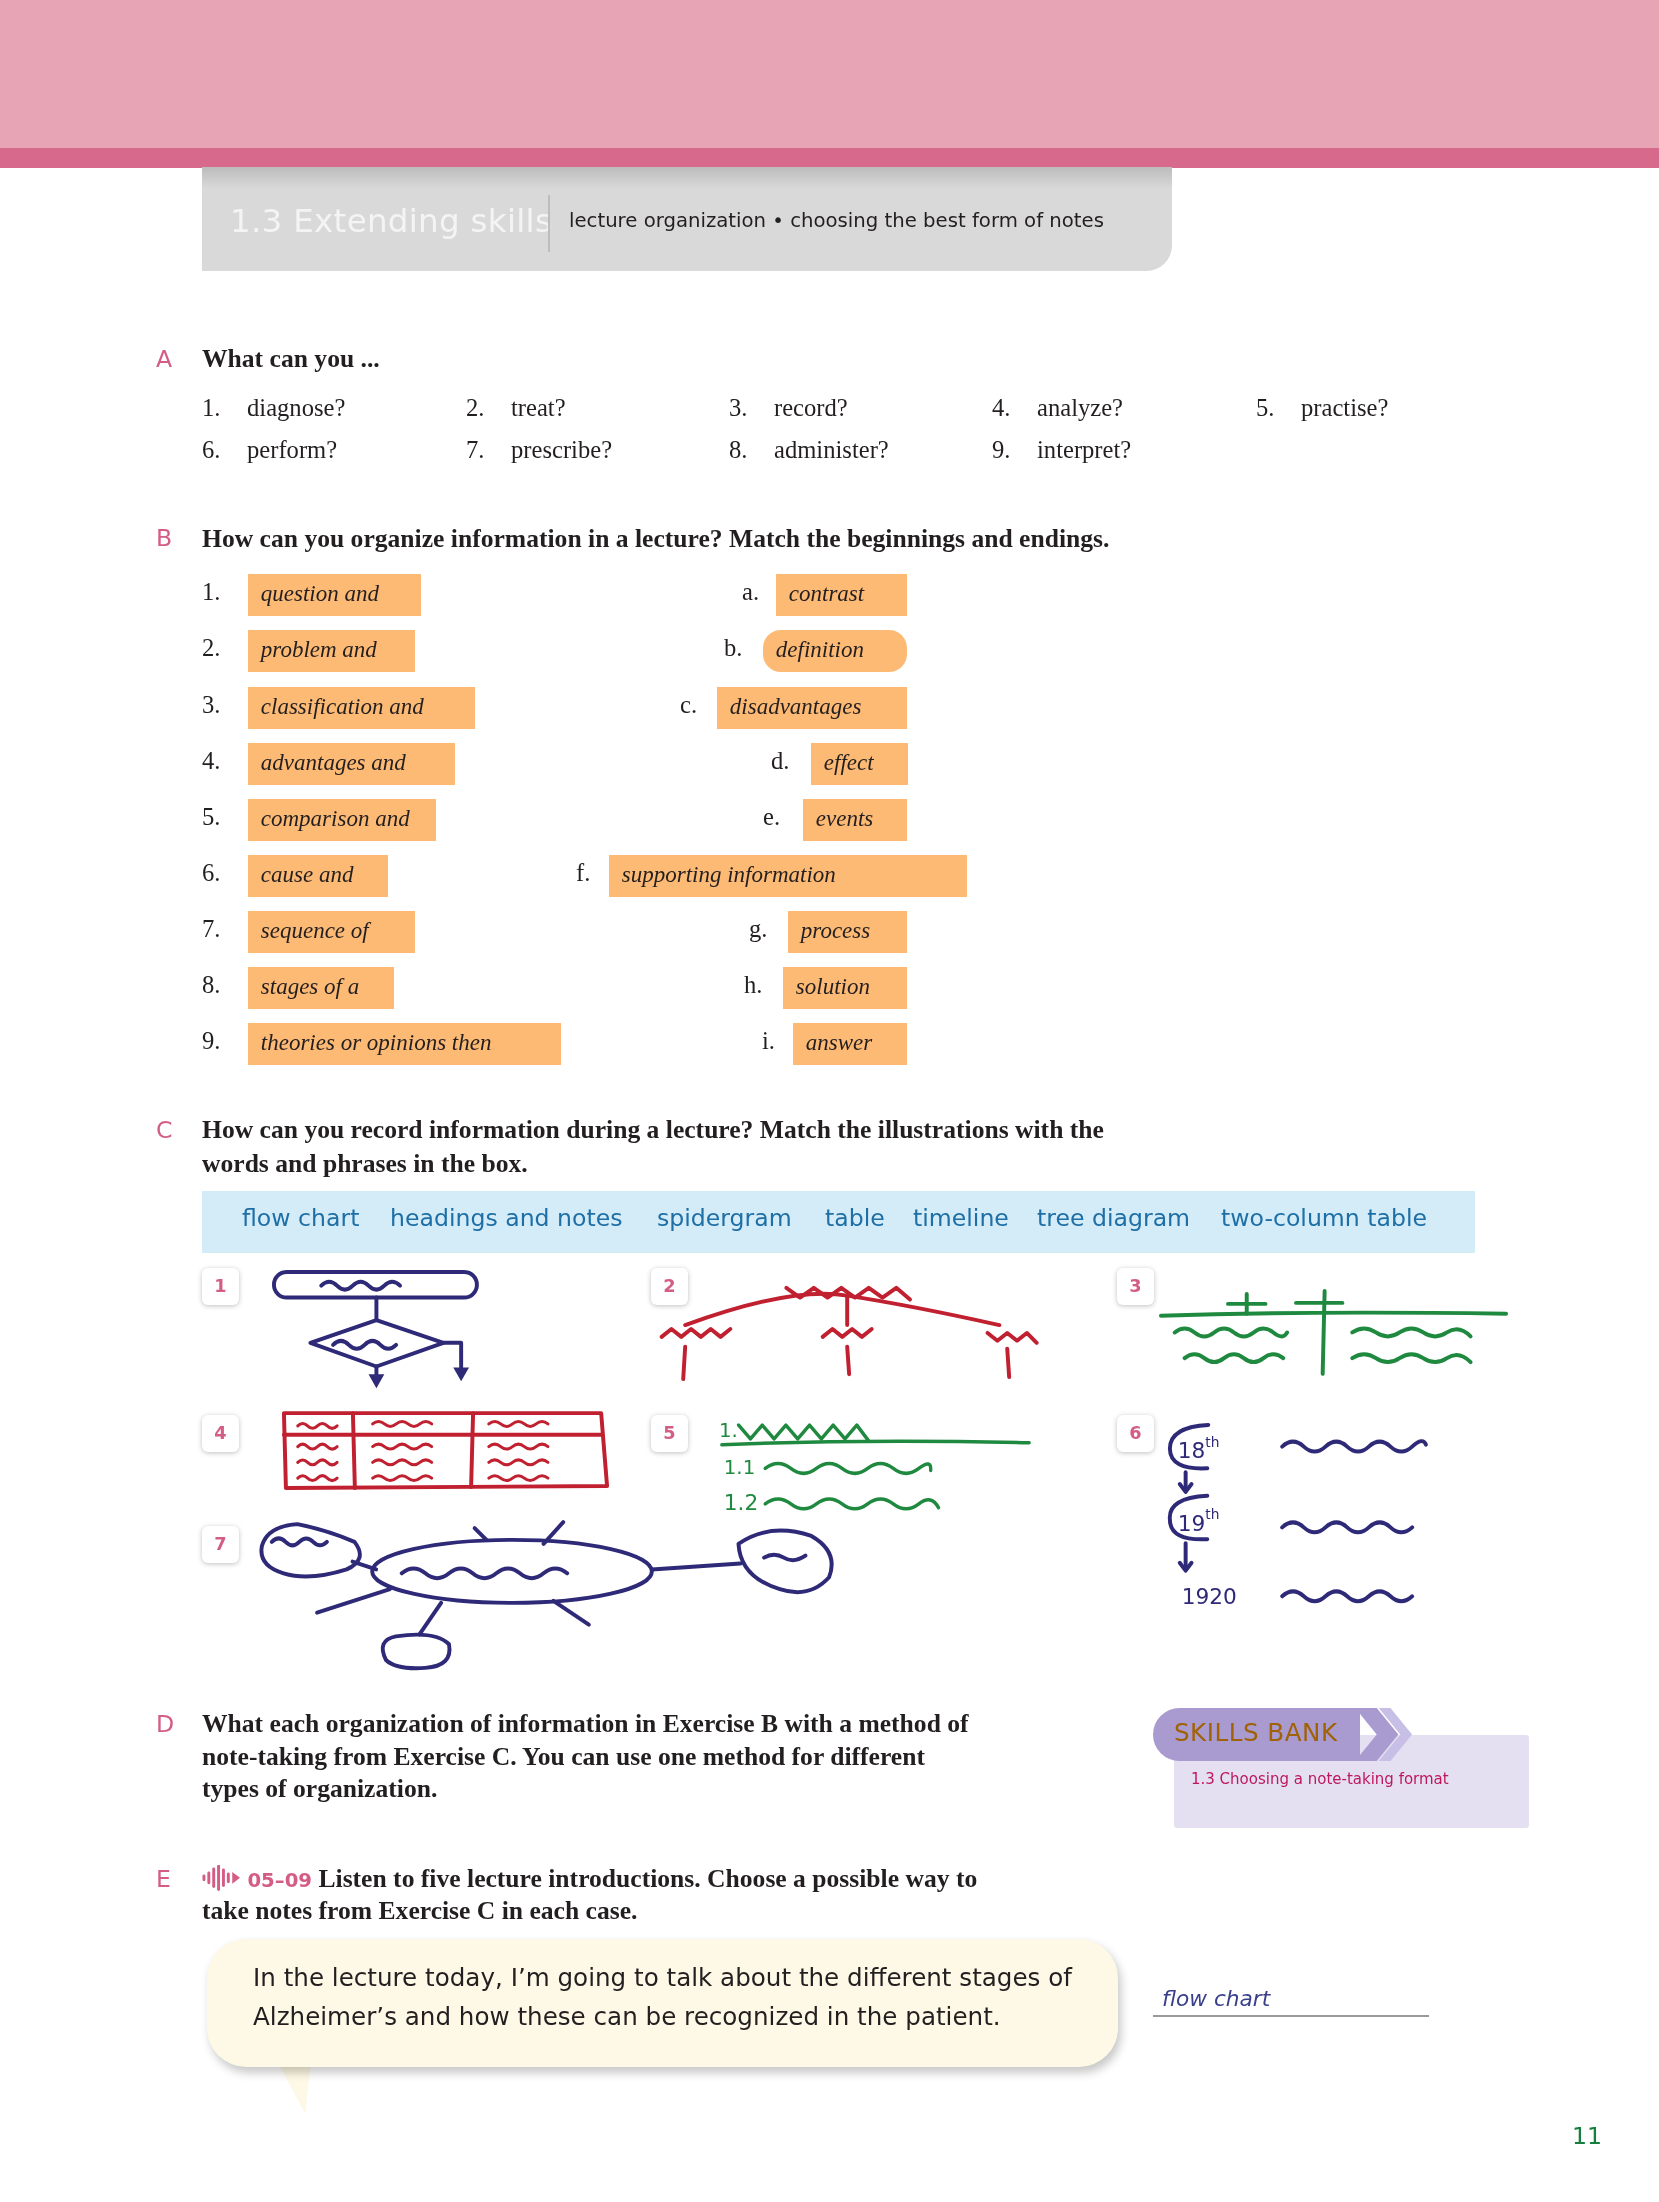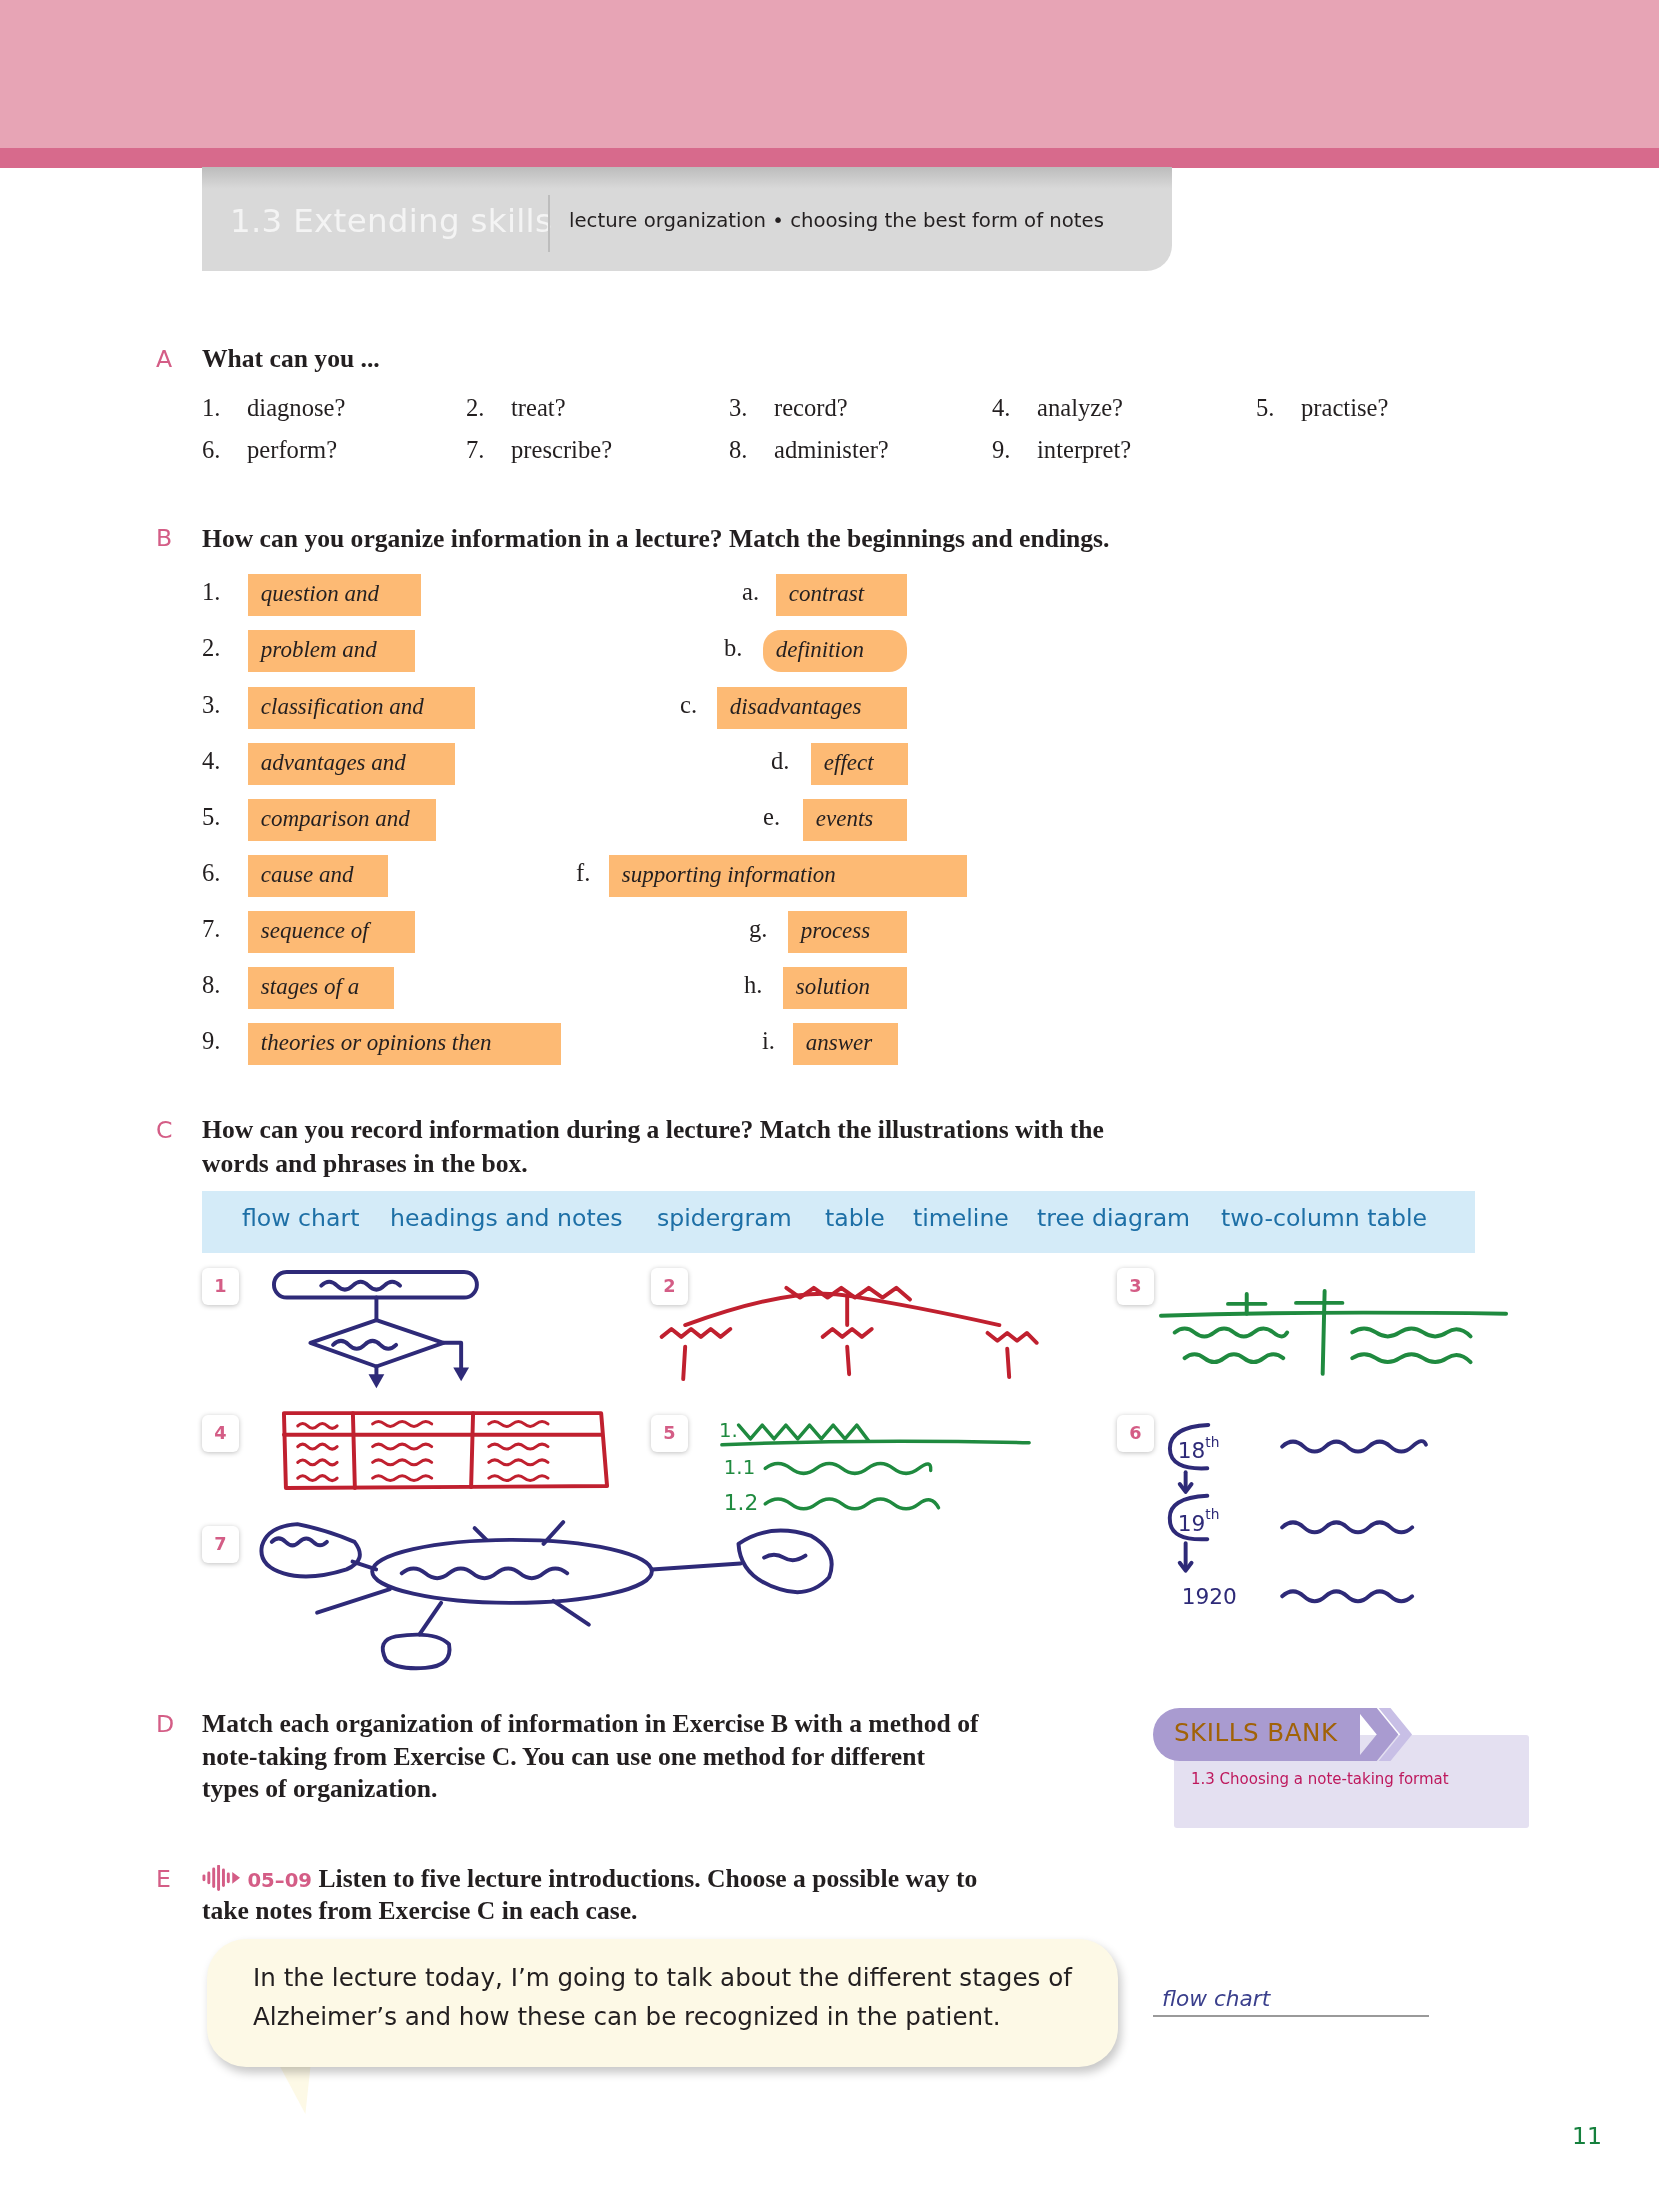--- a/index.html
+++ b/index.html
@@ -110,21 +110,21 @@
 <div class="b-chip" style="left:811px;top:743px;width:97px;">effect</div>
 <div class="b-letter" style="left:763px;top:803px;">e.</div>
 <div class="b-chip" style="left:803px;top:799px;width:104px;">events</div>
 <div class="b-letter" style="left:576px;top:859px;">f.</div>
 <div class="b-chip" style="left:609px;top:855px;width:358px;">supporting information</div>
 <div class="b-letter" style="left:749px;top:915px;">g.</div>
 <div class="b-chip" style="left:788px;top:911px;width:119px;">process</div>
 <div class="b-letter" style="left:744px;top:971px;">h.</div>
 <div class="b-chip" style="left:783px;top:967px;width:124px;">solution</div>
 <div class="b-letter" style="left:762px;top:1027px;">i.</div>
-<div class="b-chip" style="left:793px;top:1023px;width:105px;">answer</div>
+<div class="b-chip" style="left:793px;top:1023px;width:114px;">answer</div>
 
 <div class="section-letter" style="left:156px;top:1116px;">C</div>
 <div class="instr" style="left:202px;top:1113px;">How can you record information during a lecture? Match the illustrations with the</div>
 <div class="instr" style="left:202px;top:1147px;">words and phrases in the box.</div>
 
 <div class="word-box"></div>
 <span class="word" style="left:242px;">flow chart</span>
 <span class="word" style="left:390px;">headings and notes</span>
 <span class="word" style="left:657px;">spidergram</span>
 <span class="word" style="left:825px;">table</span>
@@ -245,21 +245,21 @@
     <path d="M488 22 Q520 0 562 14 Q590 30 580 56 Q560 78 530 68 Q490 56 488 22 Z"></path>
     <path d="M514 36 q10 -6 20 0 t22 -2"></path>
     <line x1="134" y1="68" x2="60" y2="92"></line>
     <line x1="300" y1="80" x2="336" y2="104"></line>
     <line x1="186" y1="82" x2="164" y2="114"></line>
     <path d="M140 116 Q180 110 194 124 Q198 146 170 148 Q140 150 130 140 Q120 120 140 116 Z"></path>
   </g>
 </svg>
 
 <div class="section-letter" style="left:156px;top:1710px;">D</div>
-<div class="instr" style="left:202px;top:1707px;">Match each organization of information in Exercise B with a method of</div>
+<div class="instr" style="left:202px;top:1707px;">What each organization of information in Exercise B with a method of</div>
 <div class="instr" style="left:202px;top:1740px;">note-taking from Exercise C. You can use one method for different</div>
 <div class="instr" style="left:202px;top:1772px;">types of organization.</div>
 
 <div class="sb-panel"></div>
 <div class="sb-tab"></div>
 <svg class="ill" style="left:1355px;top:1708px;" width="69" height="53" viewBox="0 0 70 54">
   <path d="M0 0 L22 0 L44 27 L22 54 L0 54 L22 27 Z" fill="#a99bd0"></path>
   <path d="M24 0 L36 0 L58 27 L36 54 L24 54 L46 27 Z" fill="#c8bfe6"></path>
 </svg>
 <div class="sb-label">SKILLS BANK</div>

